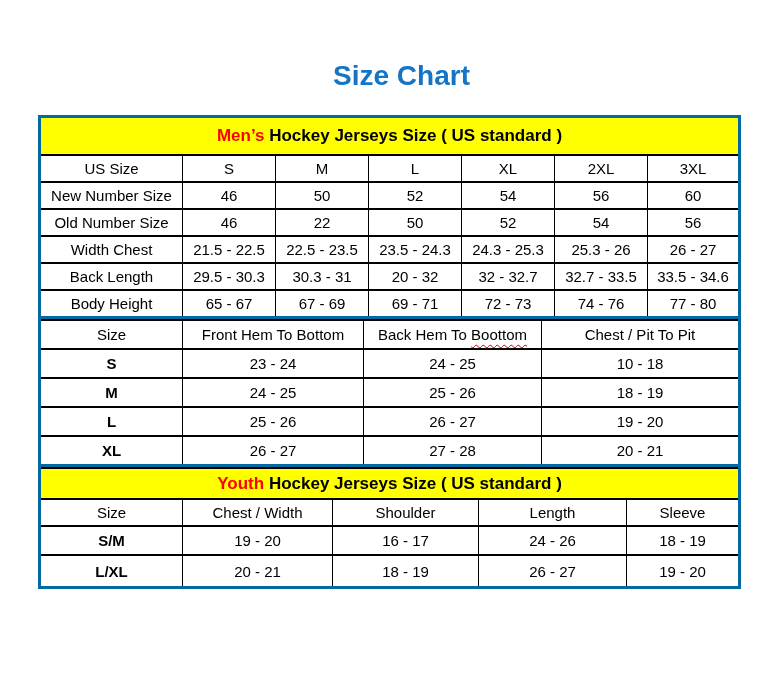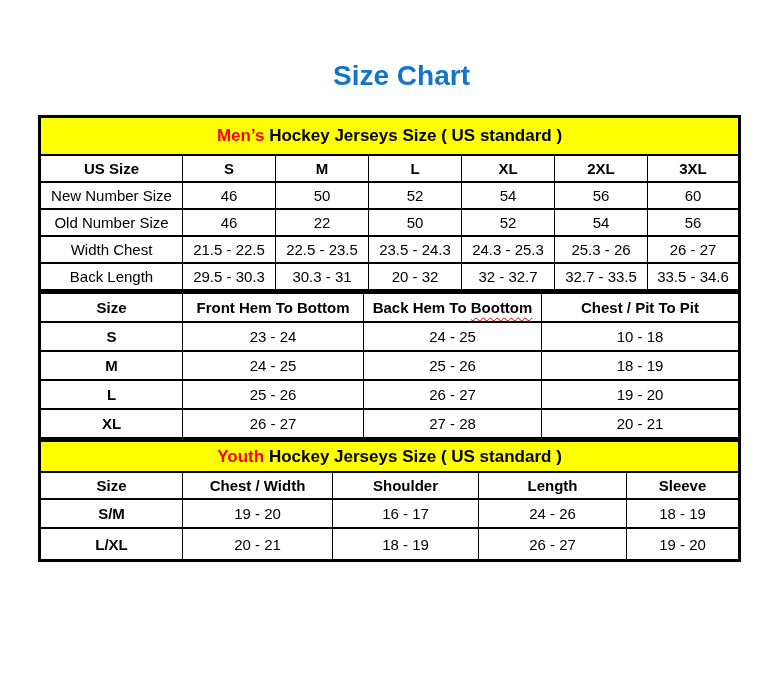--- a/index.html
+++ b/index.html
@@ -22,42 +22,42 @@
     padding-left: 27px;
   }
   .chart {
     margin: 23px 0 0 38px;
     width: 700px;
   }
   table.tbl {
     border-collapse: collapse;
     table-layout: fixed;
     width: 700px;
-    border: 3px solid #000000;
+    border: 3px solid #0369a1;
   }
   table.tbl + table.tbl { border-top: none; }
   .tbl th, .tbl td {
     border: 1.5px solid #000000;
     border-top-width: 2px;
     border-bottom-width: 2px;
     text-align: center;
     vertical-align: middle;
     padding: 0 2px;
     font-size: 15px;
     color: #000000;
     overflow: hidden;
     white-space: nowrap;
   }
   tr.band td {
     background: #FFFF00;
     font-weight: bold;
     font-size: 17px;
   }
   .red { color: #FF0000; }
-  tr.hdr th { font-weight: bold; }
+  tr.hdr th { font-weight: normal; }
   td.lbl-bold { font-weight: bold; }
   .sp {
     text-decoration: underline;
     text-decoration-style: wavy;
     text-decoration-color: #CC0000;
     text-decoration-thickness: 1px;
     text-underline-offset: 4px;
     text-decoration-skip-ink: none;
   }
   
@@ -133,20 +133,29 @@
       </tr>
       <tr class="data">
         <td>Back Length</td>
         <td>29.5 - 30.3</td>
         <td>30.3 - 31</td>
         <td>20 - 32</td>
         <td>32 - 32.7</td>
         <td>32.7 - 33.5</td>
         <td>33.5 - 34.6</td>
       </tr>
+      <tr class="data">
+        <td>Body Height</td>
+        <td>65 - 67</td>
+        <td>67 - 69</td>
+        <td>69 - 71</td>
+        <td>72 - 73</td>
+        <td>74 - 76</td>
+        <td>77 - 80</td>
+      </tr>
     </tbody>
       </table>
 
     <table class="tbl womens">
       <colgroup>
         <col style="width:143px">
           <col style="width:181px">
           <col style="width:178px">
           <col style="width:198px">
       </colgroup>

